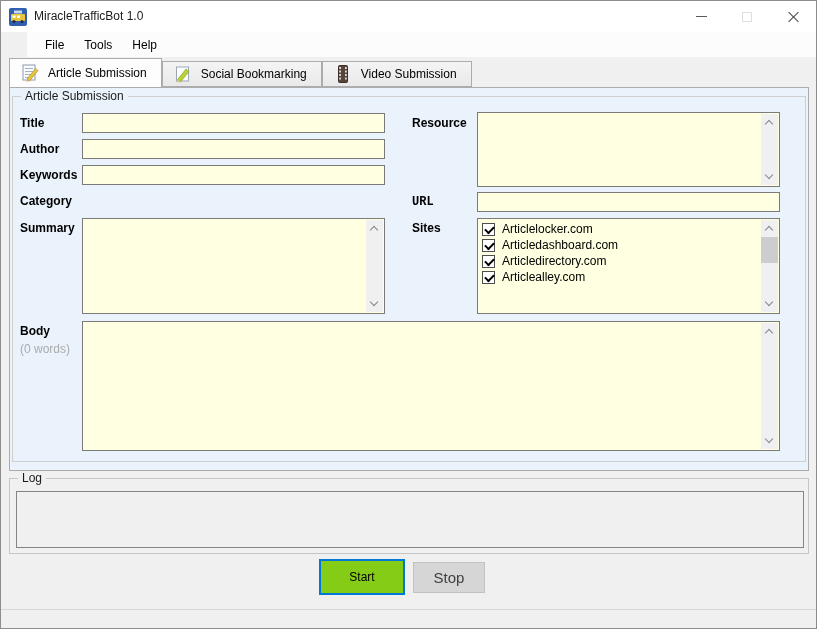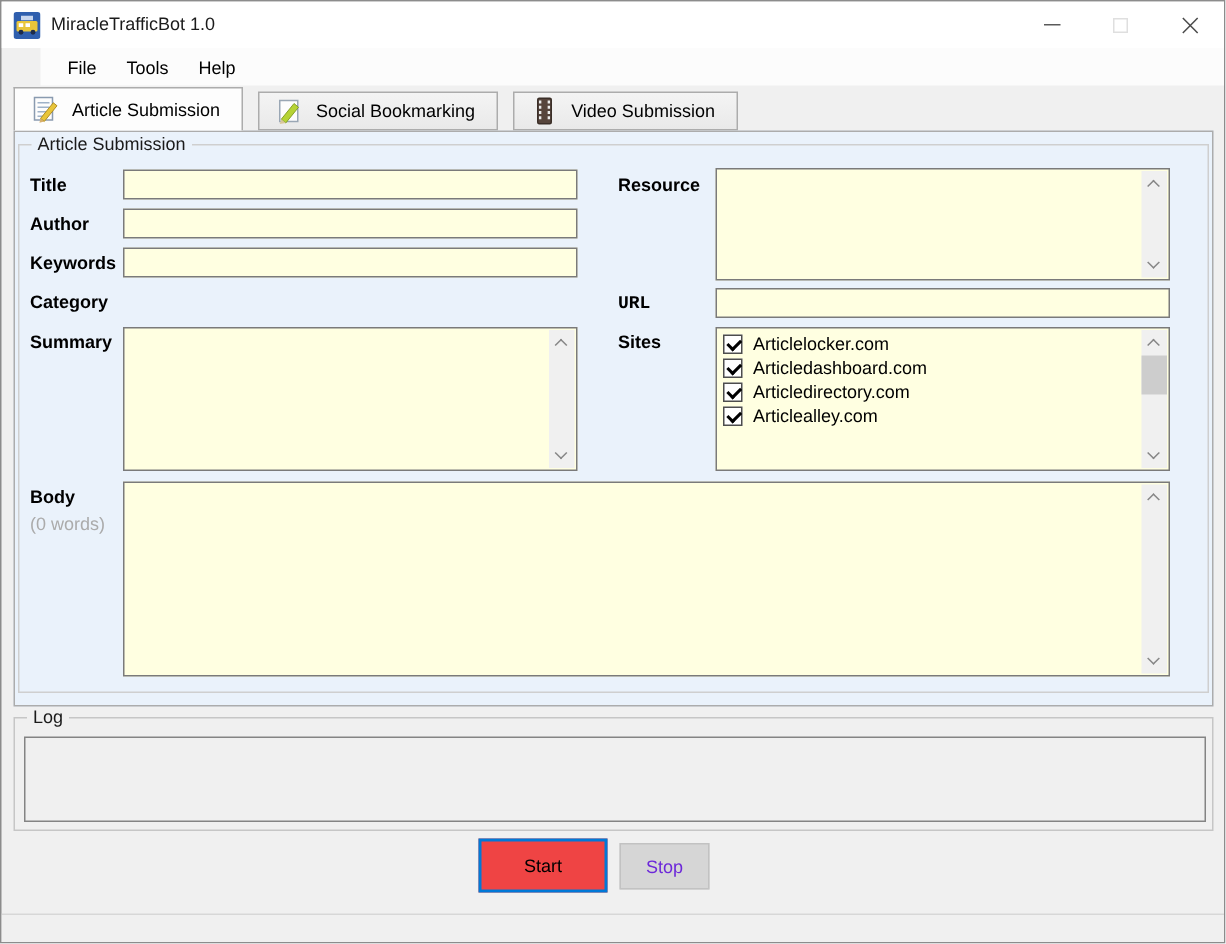--- a/index.html
+++ b/index.html
@@ -23,21 +23,21 @@
   .glyph-close-a { transform:rotate(45deg); } .glyph-close-b { transform:rotate(-45deg); }
 
   
   .menubar { position:absolute; left:0; top:31px; width:100%; height:25px; background:#FCFCFC; display:flex; align-items:center; padding-left:8px;margin-left:26px; }
   .menu-item { padding:4px 10px; color:#000; }
 
   
   .tabstrip { position:absolute; left:8px; top:57px; height:29px; display:flex; align-items:flex-end; }
   .tab { display:flex; align-items:center; gap:8px; padding:0 14px 0 10px; border:1px solid #ACACAC; }
   .tab.active { height:29px; background:#FDFDFD; border-bottom:none; z-index:3; }
-  .tab.inactive { height:26px; background:linear-gradient(#F4F4F4,#E9E9E9); margin-left:10px;text-align:center; }
+  .tab.inactive { height:26px; background:linear-gradient(#F4F4F4,#E9E9E9); margin-left:0;text-align:center; }
   .tab-label { white-space:nowrap; }
   .tab-icon { width:20px; height:20px; flex:none; }
 
   
   .tabpage { position:absolute; left:8px; top:86px; width:800px; height:384px; background:#EAF2FB; border:1px solid #ACACAC; z-index:2; }
 
   .groupbox { position:absolute; border:1px solid #CFCFCF; }
   .gb-main { left:2px; top:8px; width:794px; height:366px; }
   .gb-caption { position:absolute; top:-8px; left:8px; padding:0 4px; background:#EAF2FB; color:#1b1b1b; }
 
@@ -65,22 +65,22 @@
   .cb { width:13px; height:13px; background:#fff; border:1px solid #4d4d4d; position:relative; flex:none; margin-left:2px; }
   .cb.on::after { content:""; position:absolute; left:2px; top:2px; width:7px; height:4px; border-left:2px solid #000; border-bottom:2px solid #000; transform:rotate(-45deg); }
   .site-name { white-space:nowrap; }
 
   
   .gb-log { left:8px; top:477px; width:800px; height:76px; border:1px solid #C6C6C6; }
   .gb-log .gb-caption { background:#F0F0F0; }
   .logbox { position:absolute; left:6px; top:12px; width:788px; height:57px; background:#F0F0F0; border:1px solid #848484; }
 
   
-  .btn-start { position:absolute; left:318px; top:558px; width:86px; height:36px; background:#ef4444; border:2px solid #0078D7; font-family:"Liberation Sans",sans-serif; font-size:12px; color:#000; }
-  .btn-stop  { position:absolute; left:412px; top:561px; width:60px; height:31px; background:#D6D6D6; border:1px solid #C2C2C2; font-family:"Liberation Sans",sans-serif; font-size:12px; color:#6d28d9; }
+  .btn-start { position:absolute; left:318px; top:558px; width:86px; height:36px; background:#84cc16; border:2px solid #0078D7; font-family:"Liberation Sans",sans-serif; font-size:12px; color:#000; }
+  .btn-stop  { position:absolute; left:412px; top:561px; width:72px; height:31px; background:#D6D6D6; border:1px solid #C2C2C2; font-family:"Liberation Sans",sans-serif; font-size:15px; color:#404040; }
 
   .bottom-divider { position:absolute; left:0; top:608px; width:100%; height:1px; background:#D7D7D7; }
   .statusstrip { position:absolute; left:0; top:609px; width:100%; height:19px; background:#F0F0F0; }
 </style>
 </head>
 <body>
 
 <div class="window">
 
   <div class="titlebar">

